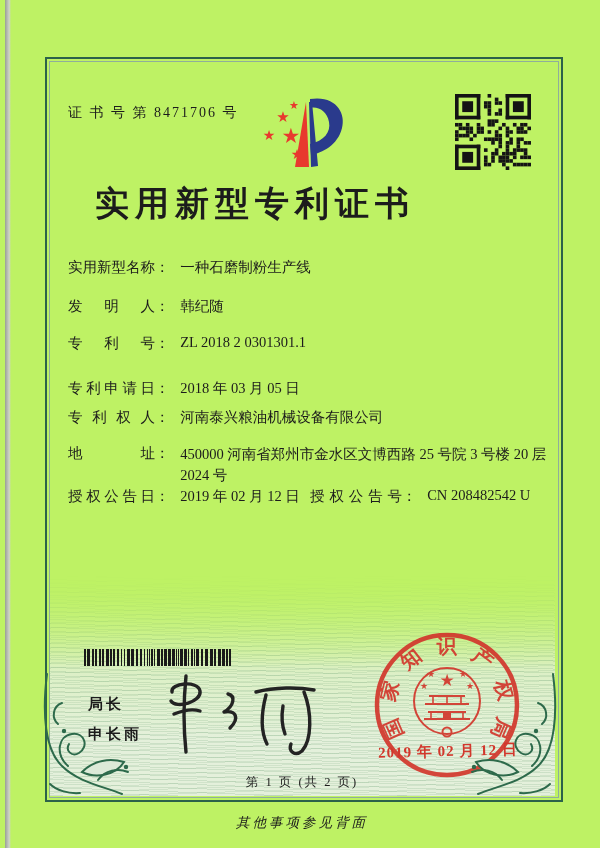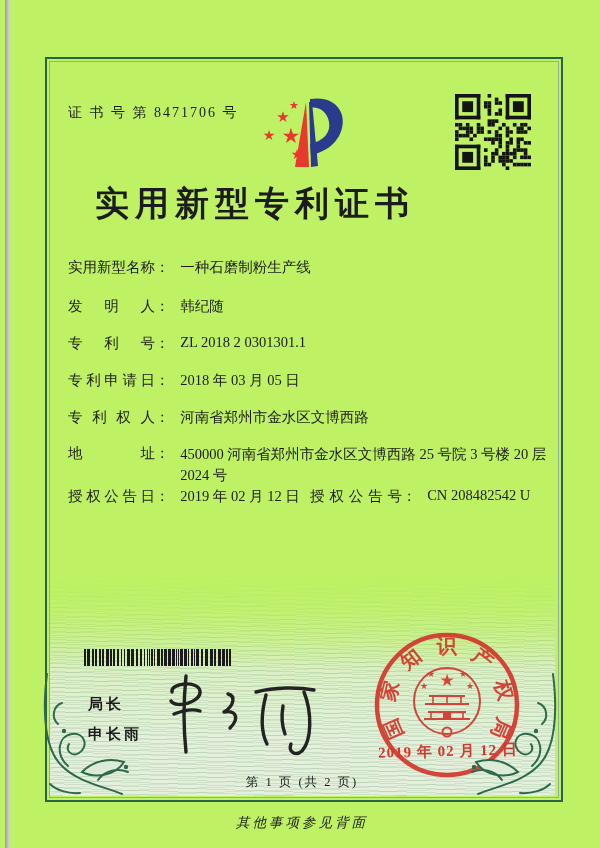--- a/index.html
+++ b/index.html
@@ -214,27 +214,27 @@
       <span class="val">一种石磨制粉生产线</span>
     </div>
     <div class="row" style="top:297px">
       <span class="lbl">发明人</span><span class="colon">：</span>
       <span class="val">韩纪随</span>
     </div>
     <div class="row" style="top:334px">
       <span class="lbl">专利号</span><span class="colon">：</span>
       <span class="val">ZL 2018 2 0301301.1</span>
     </div>
-    <div class="row" style="top:371px">
+    <div class="row" style="top:379px">
       <span class="lbl">专利申请日</span><span class="colon">：</span>
       <span class="val">2018 年 03 月 05 日</span>
     </div>
     <div class="row" style="top:408px">
       <span class="lbl">专利权人</span><span class="colon">：</span>
-      <span class="val">河南省郑州市金水区文博西路</span>
+      <span class="val">河南泰兴粮油机械设备有限公司</span>
     </div>
     <div class="row" style="top:444px">
       <span class="lbl">地址</span><span class="colon">：</span>
       <span class="val wrap">450000  河南省郑州市金水区文博西路 25 号院 3 号楼 20 层 2024 号</span>
     </div>
     <div class="row" style="top:487px">
       <span class="lbl">授权公告日</span><span class="colon">：</span>
       <span class="val">2019 年 02 月 12 日</span>
       <span class="pair2">
         <span class="lbl">授权公告号</span><span class="colon">：</span>

